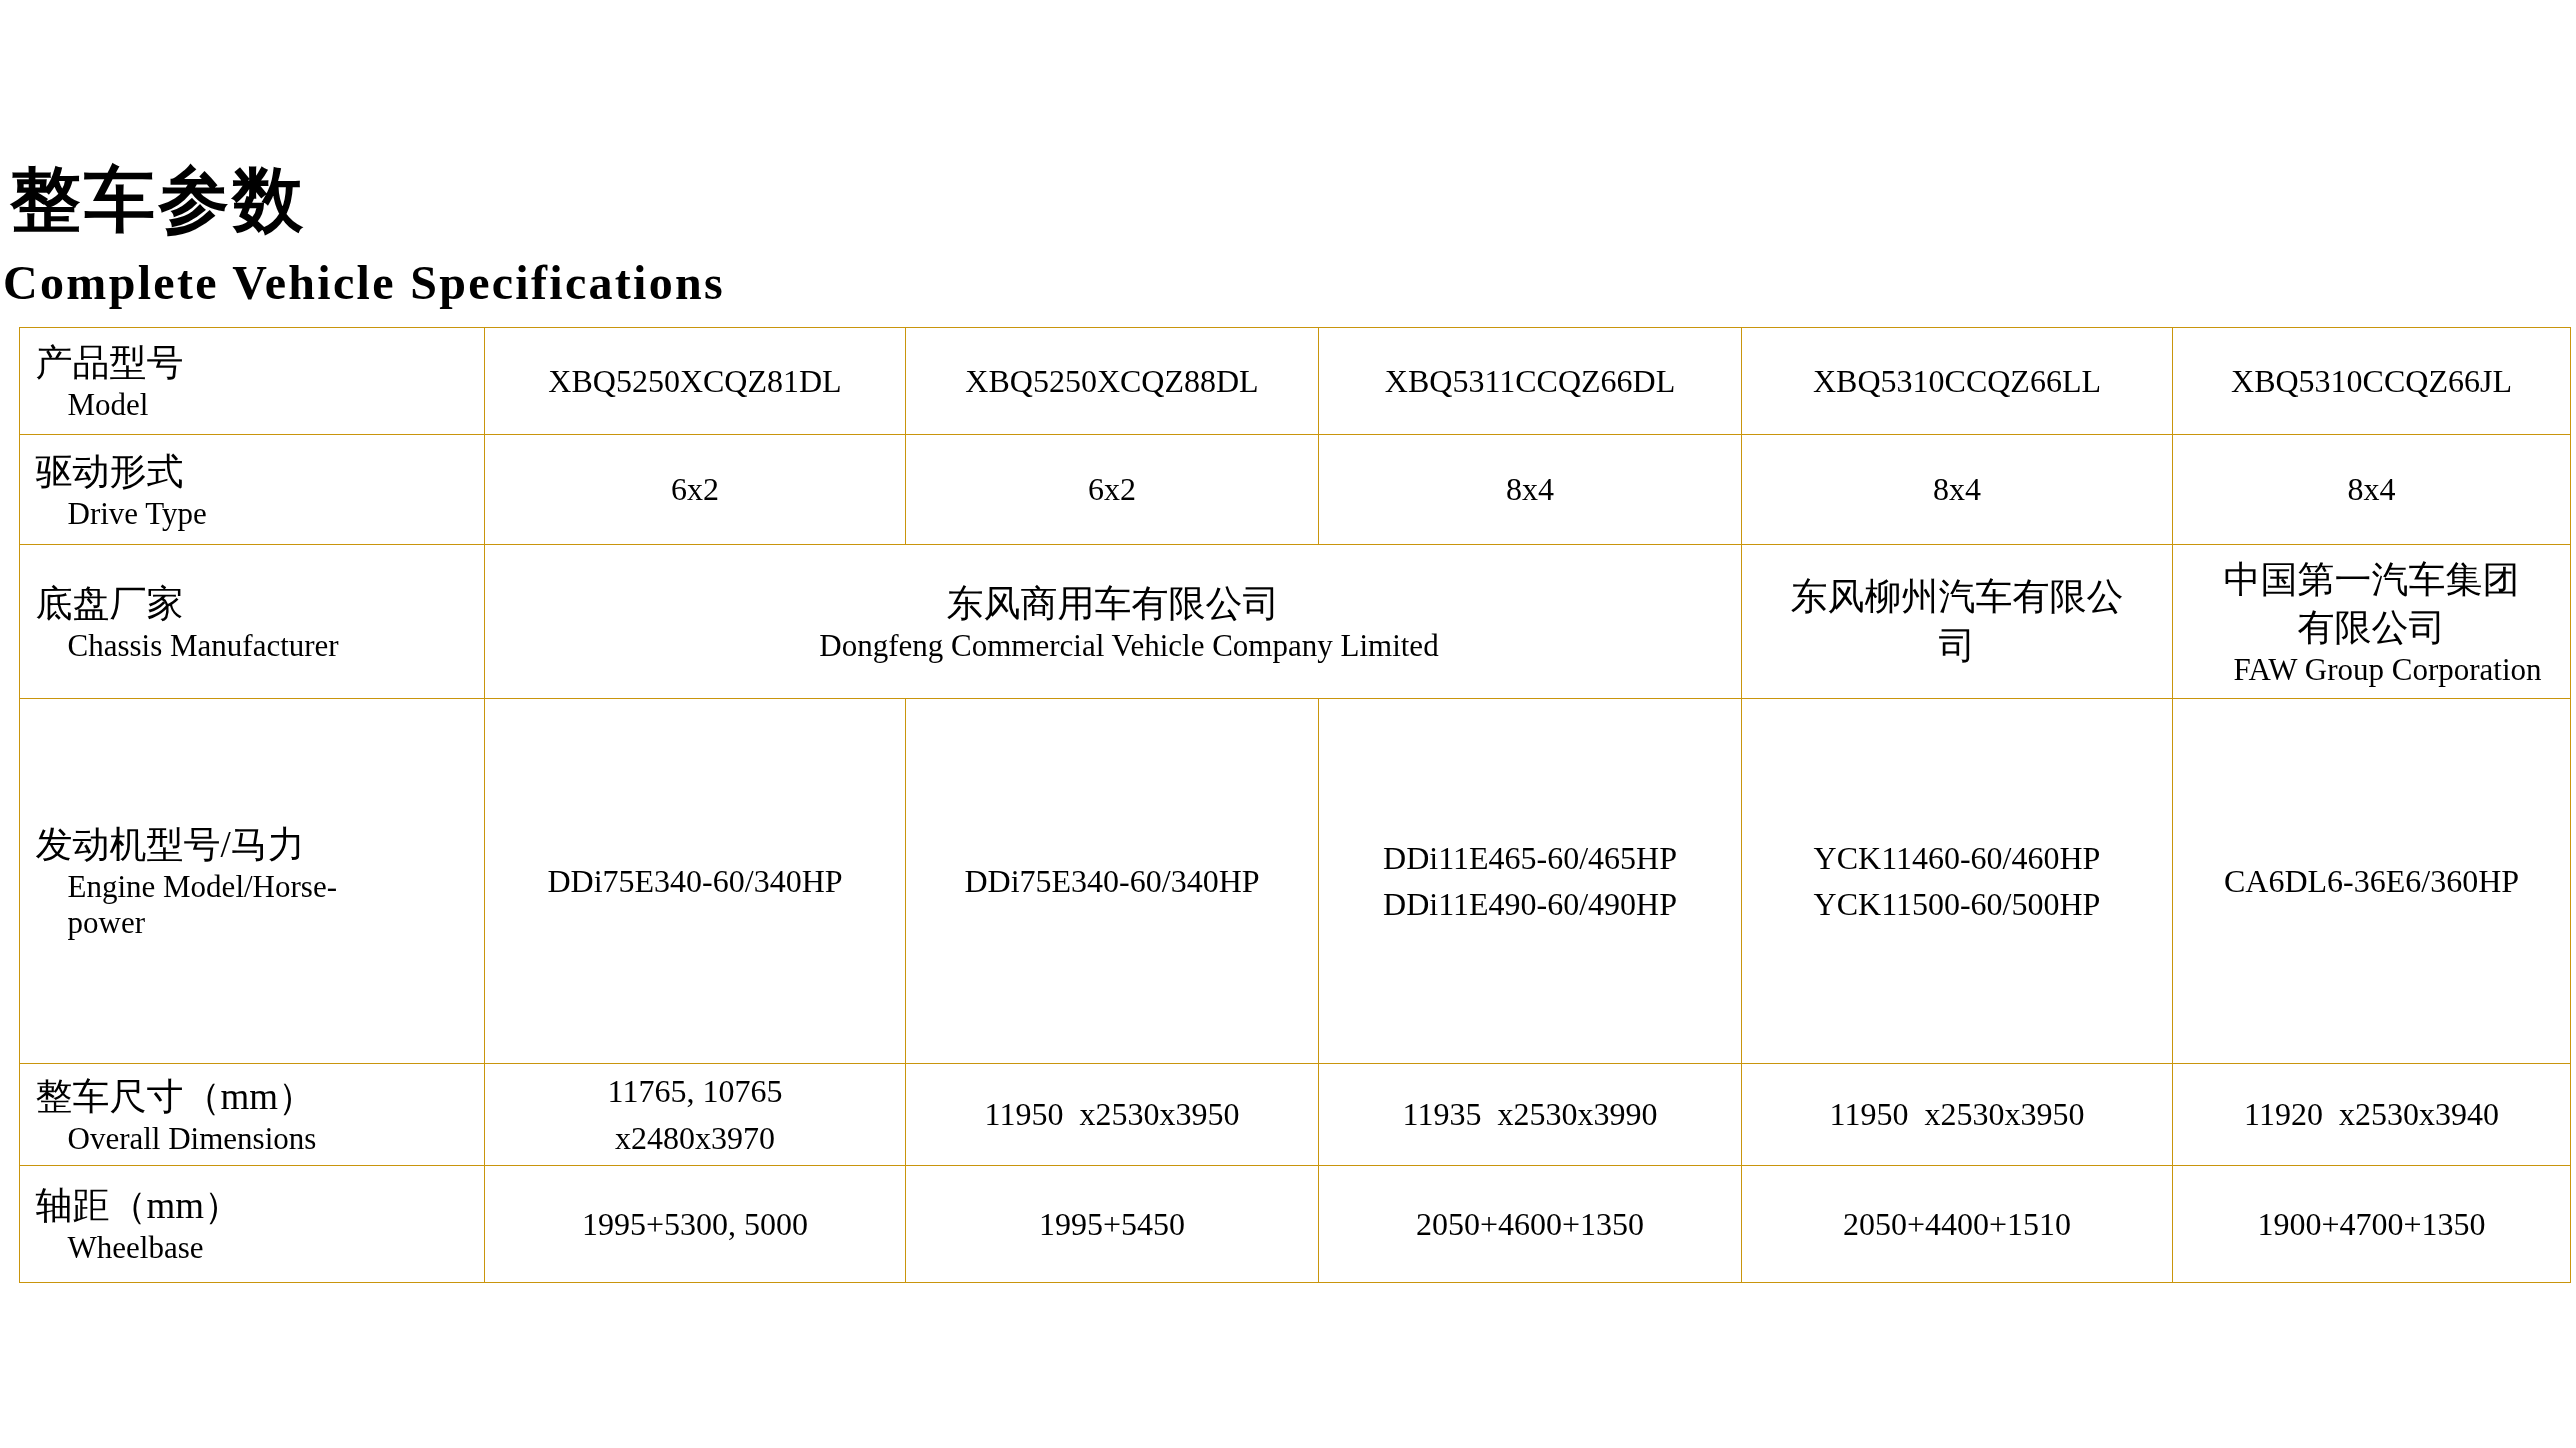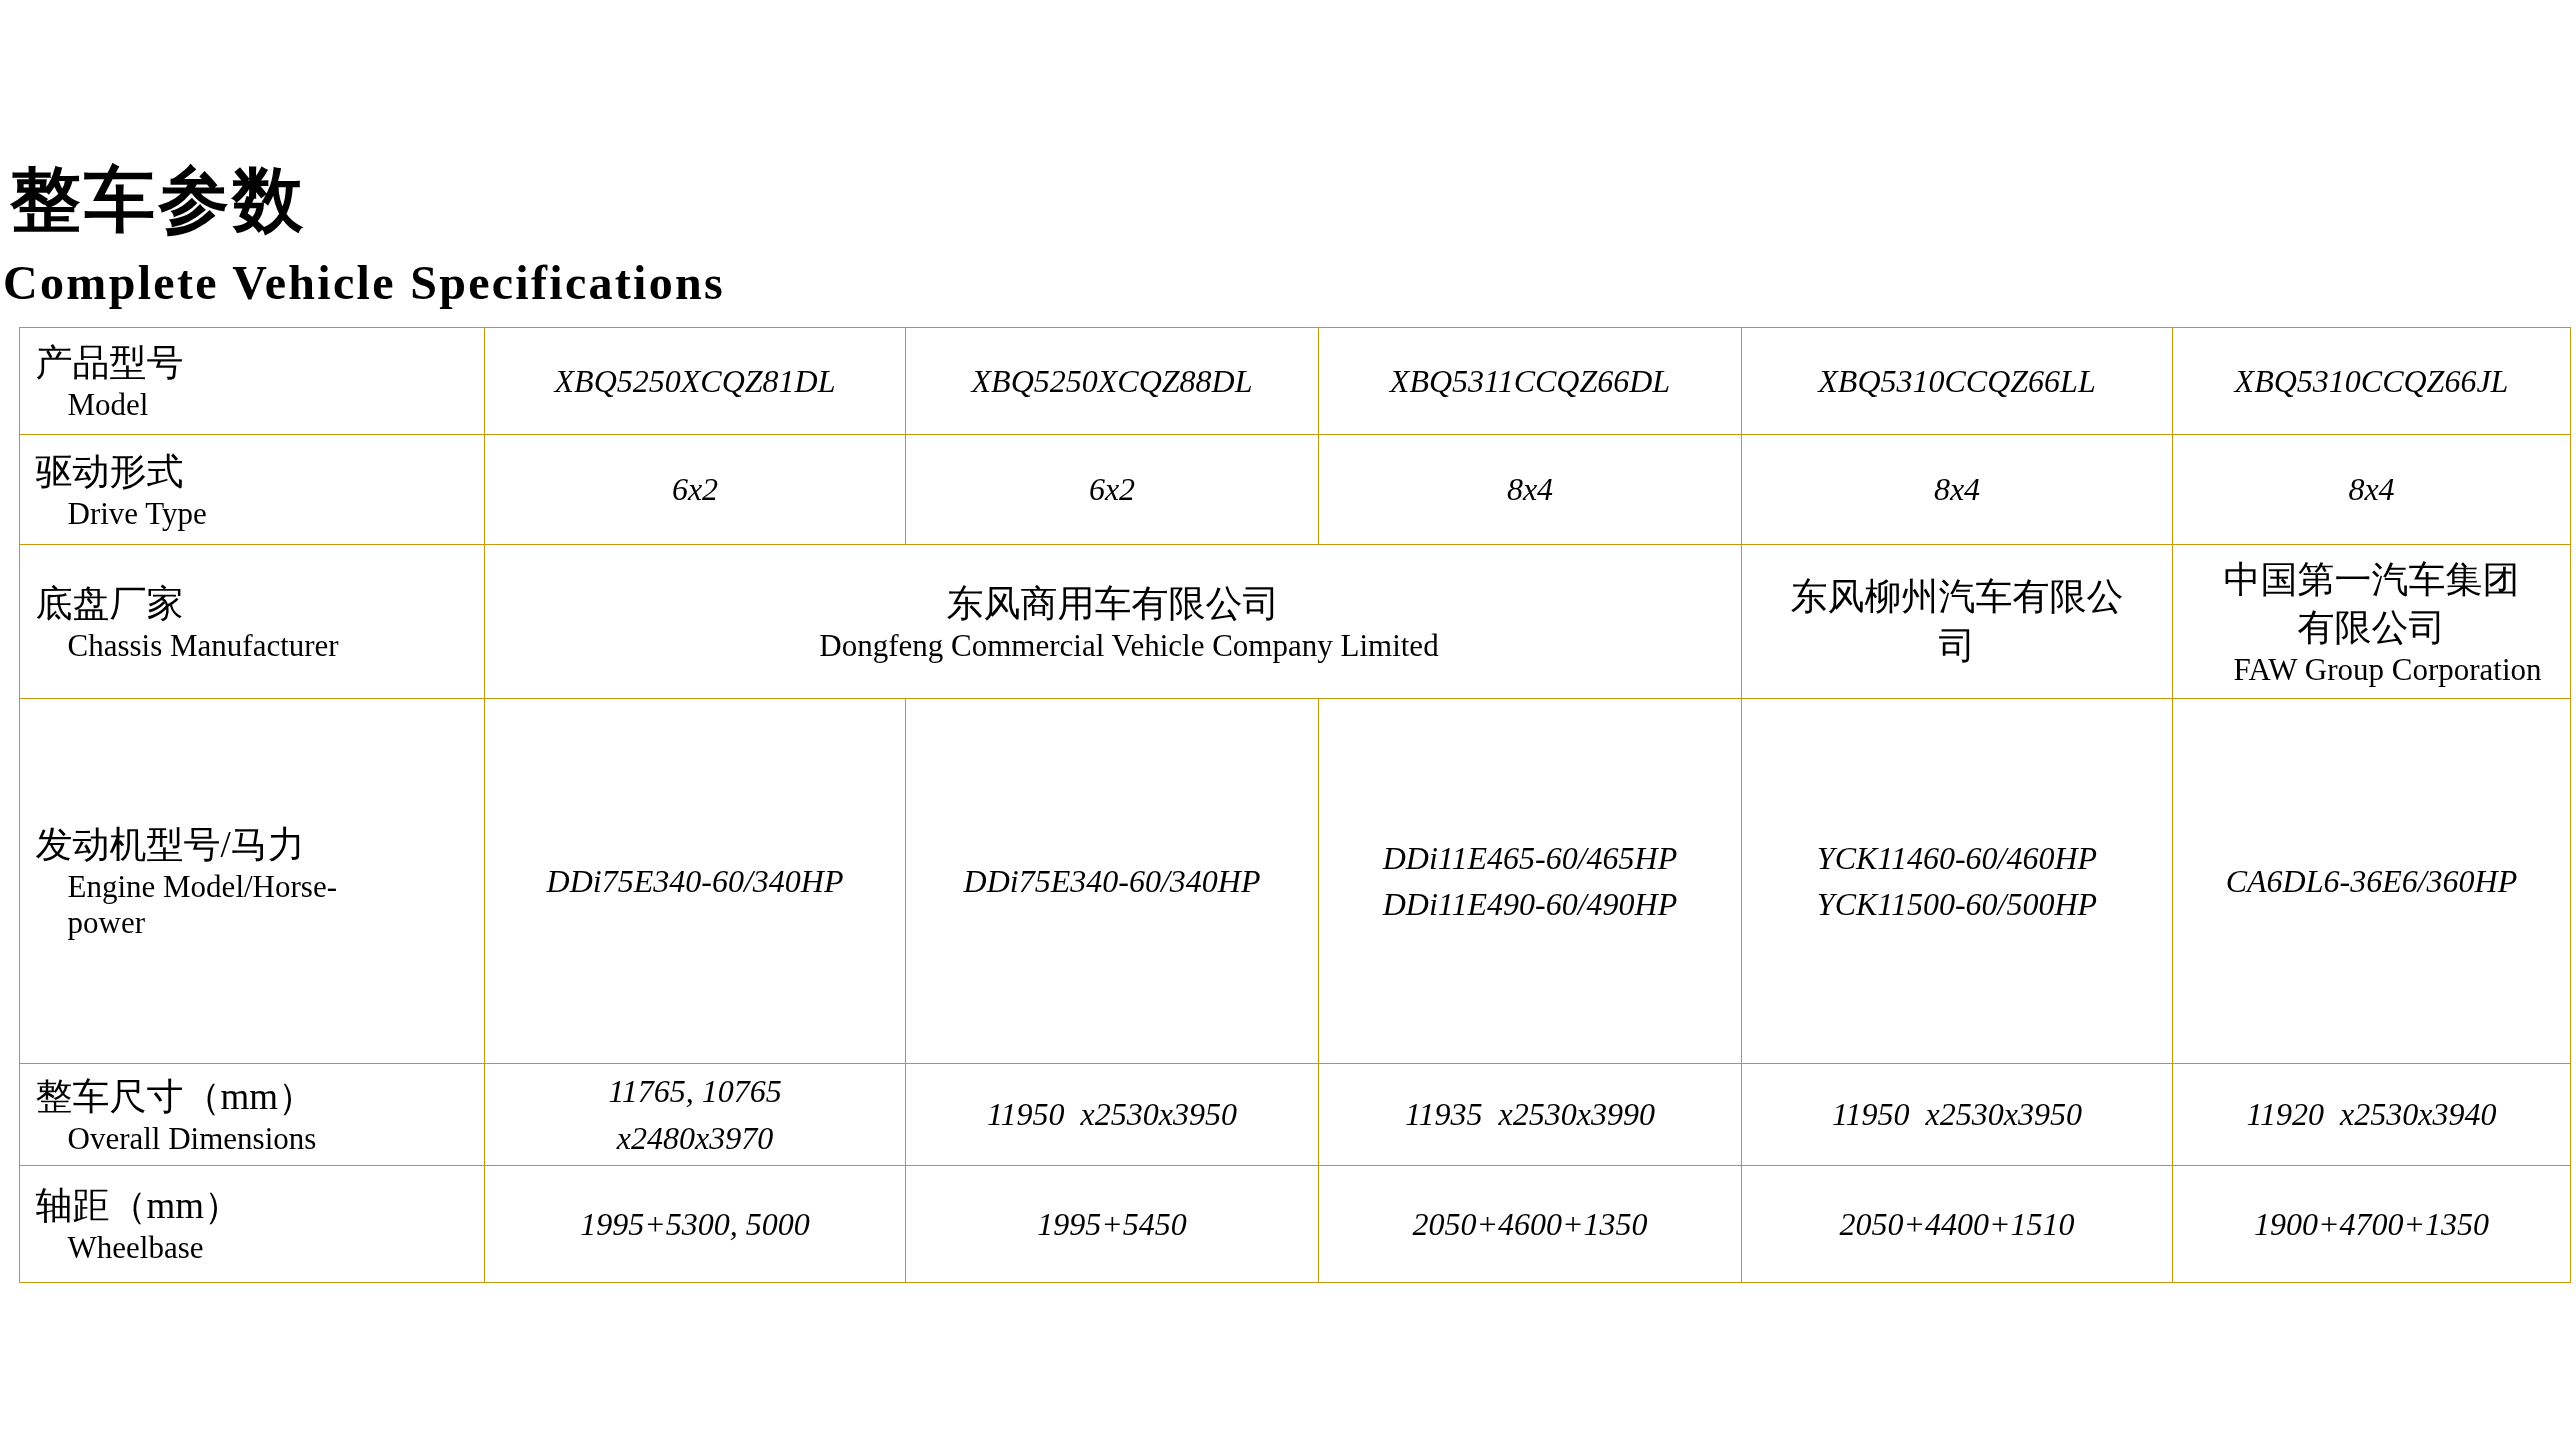--- a/index.html
+++ b/index.html
@@ -72,21 +72,20 @@
   }
   td.value-cell {
     text-align: center;
   }
   .val {
     display: block;
     font-size: 32px;
     line-height: 1.45;
     white-space: pre-wrap;
     text-align: center;
-    font-style: italic;
   }
   td.value-cell .zh { text-align: center; }
   td.value-cell .en { text-align: center; }
 </style>
 </head>
 <body>
 
 <div class="page-title-zh">整车参数</div>
 <div class="page-title-en">Complete Vehicle Specifications</div>
 

